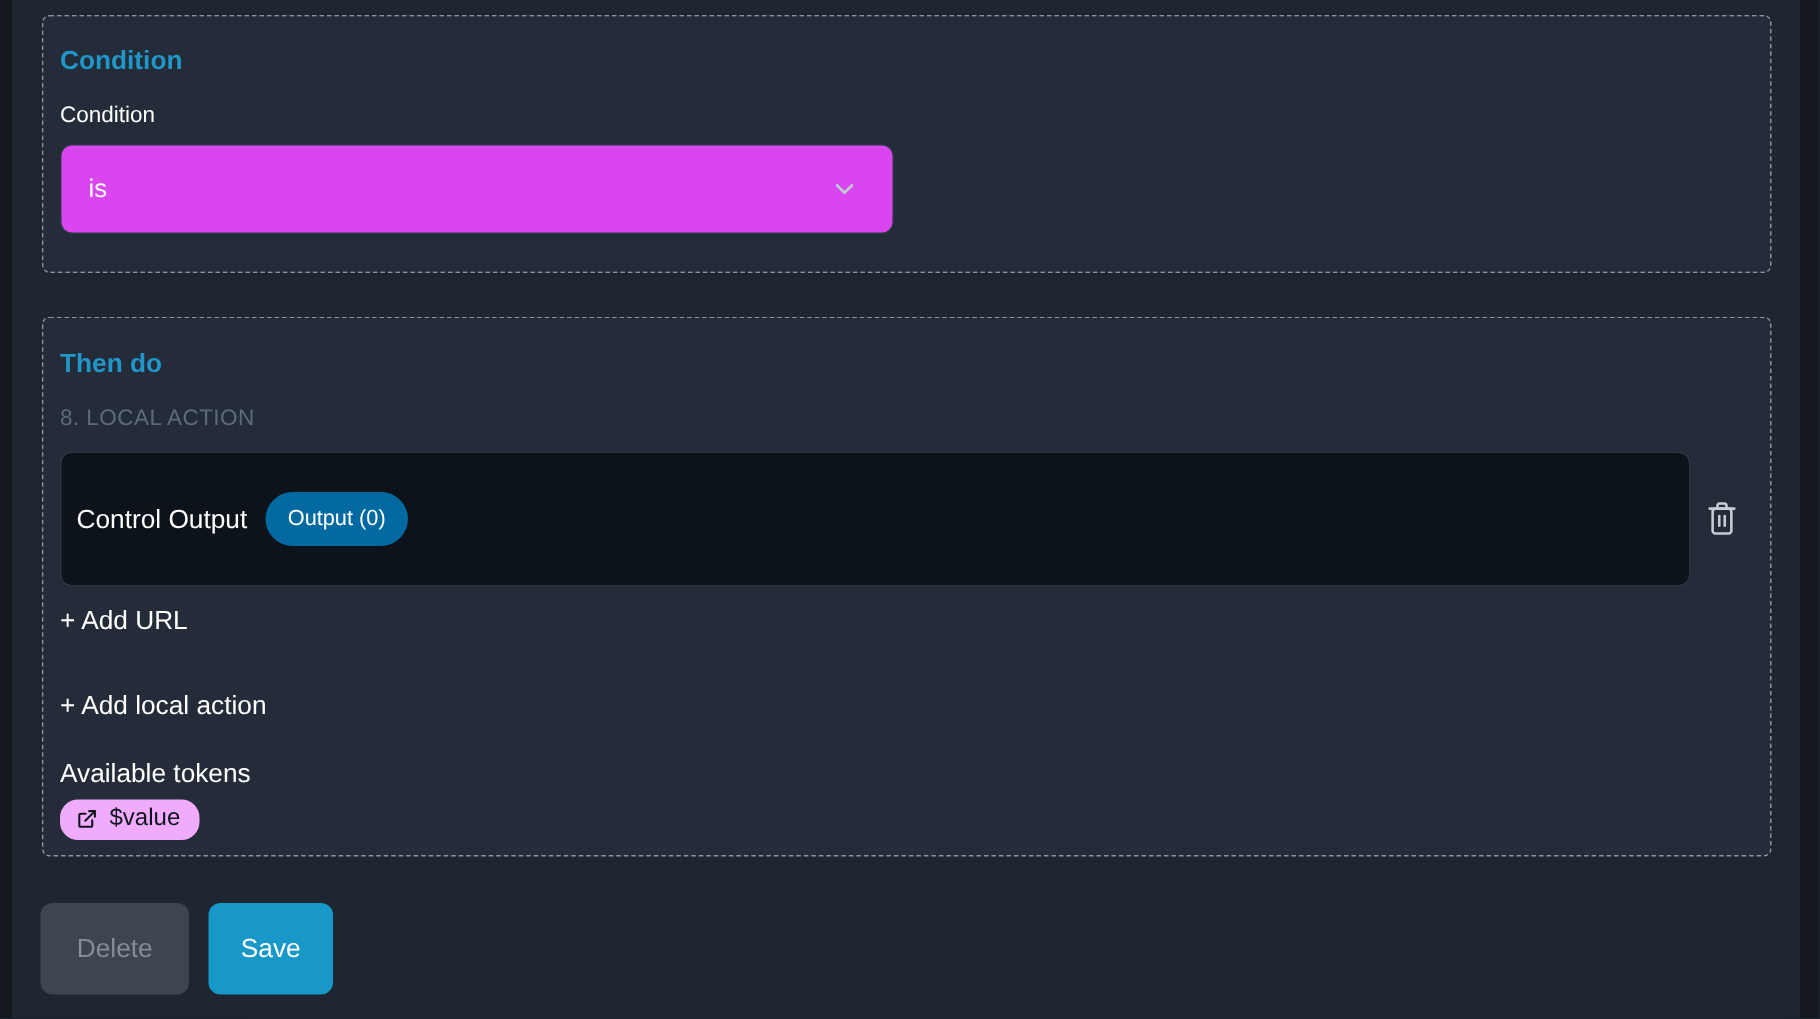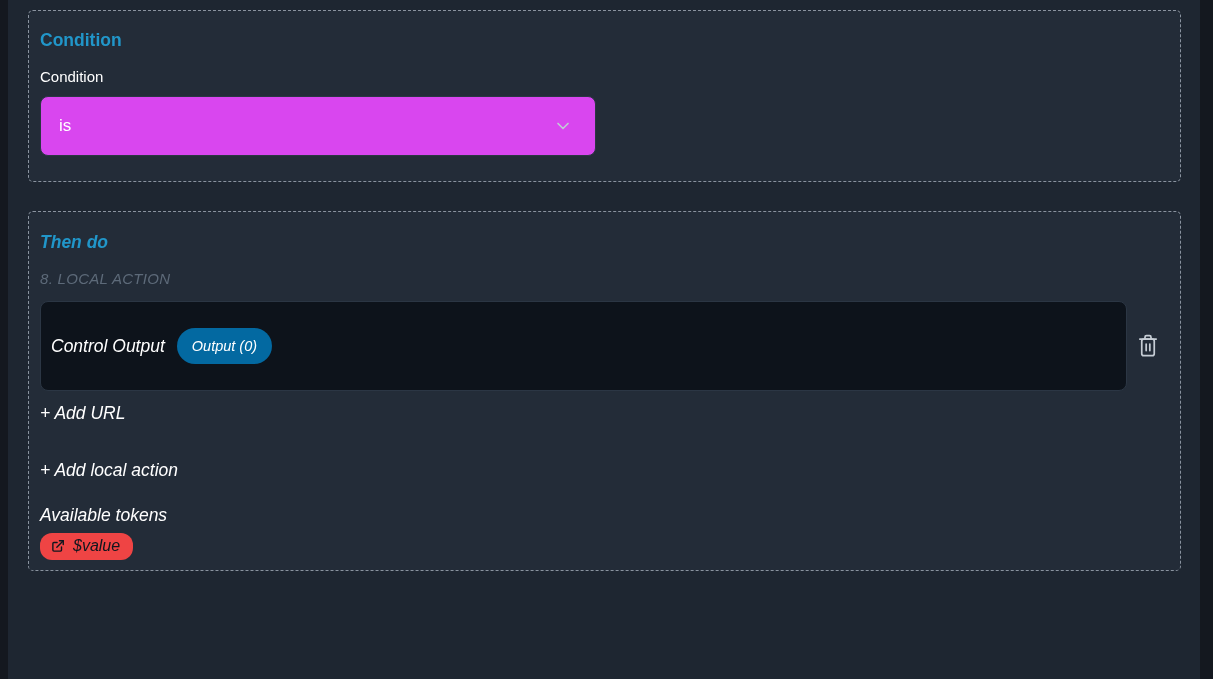--- a/index.html
+++ b/index.html
@@ -18,21 +18,21 @@
     background: #1e2631;
   }
   .panel {
     border: 1px dashed #8a939f;
     border-radius: 5px;
     background: #232c38;
     margin-left: 20px;
     margin-right: 19px;
   }
   .panel-condition { margin-top: 10px; padding: 17px 11px 25px 11px; }
-  .panel-thendo   { margin-top: 29px; padding: 18px 11px 10px 11px; font-style: italic; }
+  .panel-thendo   { margin-top: 29px; padding: 18px 11px 10px 11px; }
   .panel-title {
     color: #2196c9;
     font-size: 17.5px;
     font-weight: bold;
     line-height: 24px;
   }
   .fields {
     display: grid;
     grid-template-columns: 1fr 1fr;
     gap: 18px;
@@ -131,21 +131,21 @@
   .tokens-label {
     color: #fff;
     font-size: 17.5px;
     line-height: 21px;
     margin-top: 24px;
   }
   .token-chip {
     display: inline-flex;
     align-items: center;
     gap: 8px;
-    background: #ef4444;
+    background: #f0abfc;
     color: #10161e;
     border-radius: 12px;
     padding: 4px 13px 5px 11px;
     font-size: 16px;
     margin-top: 7px;
     cursor: pointer;
   }
   .token-chip svg { width: 14px; height: 14px; color: #10161e; }
   .footer {
     margin: 31px 0 0 19px;
@@ -218,14 +218,18 @@
             <path d="M18 13.5V19a1.8 1.8 0 0 1-1.8 1.8H5A1.8 1.8 0 0 1 3.2 19V7.8A1.8 1.8 0 0 1 5 6h5.5"></path>
             <path d="M14.5 3H21v6.5"></path>
             <path d="M10 14 21 3"></path>
           </svg>
         </span>
         <span>$value</span>
       </span>
     </div>
   </section>
 
+  <div class="footer">
+    <button class="btn btn-delete">Delete</button>
+    <button class="btn btn-save">Save</button>
+  </div>
 
 </div>
 
 </body></html>

